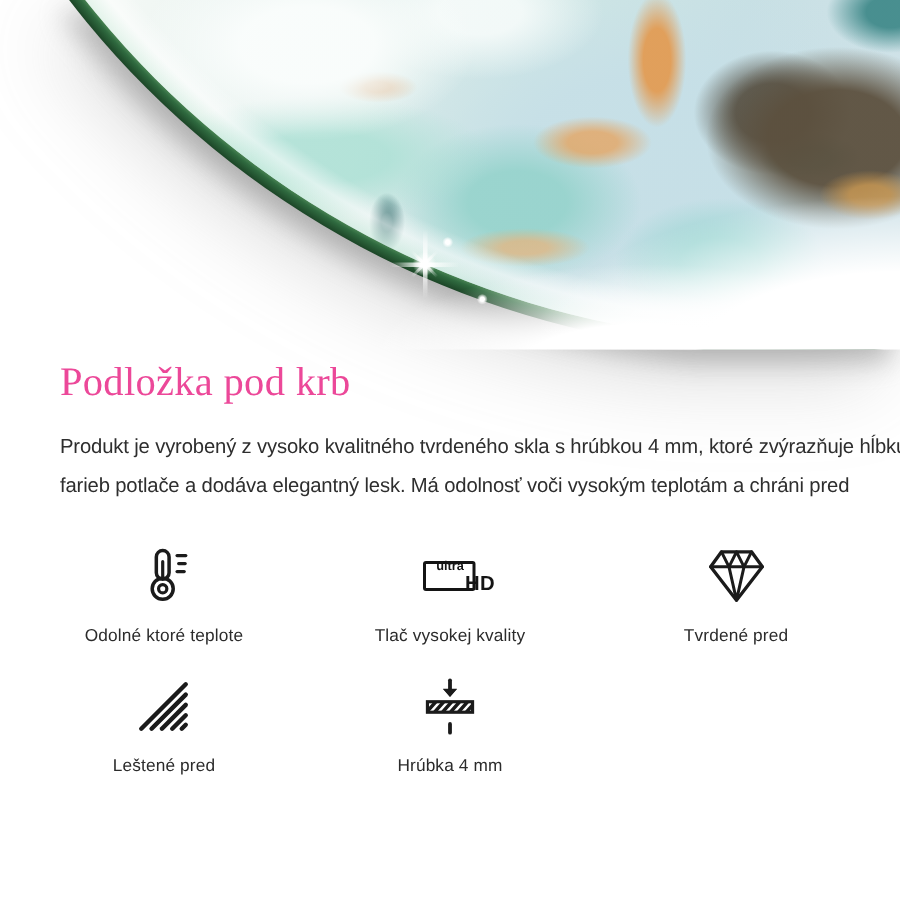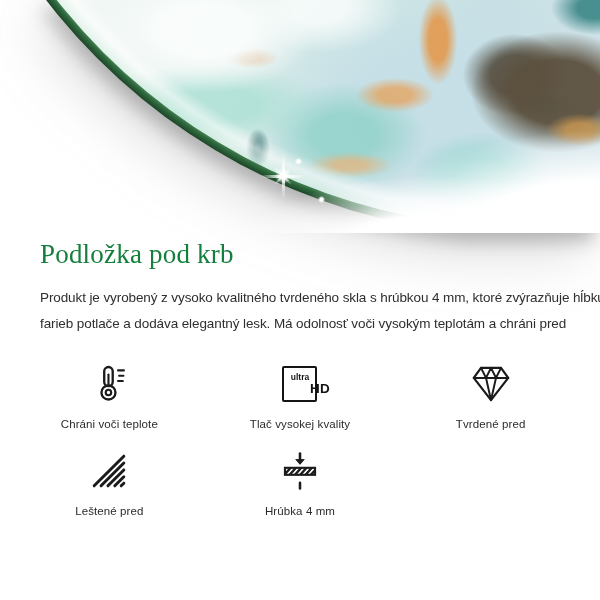--- a/index.html
+++ b/index.html
@@ -62,37 +62,37 @@
   .sparkle .core { position:absolute; left:-8px; top:-8px; width:16px; height:16px; border-radius:50%;
     background:radial-gradient(circle, rgba(255,255,255,.95) 20%, rgba(255,255,255,0) 70%); }
   .glint { position:absolute; width:7px; height:7px; border-radius:50%;
     background:radial-gradient(circle, #fff 30%, rgba(255,255,255,0) 75%); }
   .glint.g1 { left:295px; top:158px; }
   .glint.g2 { left:318px; top:196px; }
 
   
   .title {
     margin:5px 40px 0; font-family:"Liberation Serif","DejaVu Serif",serif;
-    font-weight:400; font-size:27px; line-height:33px; color:#15803d; letter-spacing:.2px;
+    font-weight:400; font-size:27px; line-height:33px; color:#ec4899; letter-spacing:.2px;
   }
   .desc {
     margin:14px 40px 0; font-size:13.5px; line-height:26px; color:#2e2e2e; letter-spacing:-.1px;
   }
   .desc div { white-space:nowrap; }
 
   
   .features {
     margin:24px 14px 0; display:grid; grid-template-columns:repeat(3,1fr); row-gap:18px;
   }
   .feature { display:flex; flex-direction:column; align-items:center; }
   .ficon { height:46px; display:flex; align-items:center; justify-content:center; }
   .flabel { margin-top:11px; font-size:11.5px; color:#2b2b2b; letter-spacing:.1px; }
   svg.fsvg { stroke:#1b1b1b; fill:none; stroke-linecap:round; stroke-linejoin:round; }
   .hd-box {
-    width:35px; height:36px; border:2.4px solid #141414; border-radius:2px;
+    width:35px; height:20px; border:2.4px solid #141414; border-radius:2px;
     display:flex; flex-direction:column; align-items:center; justify-content:center;
     color:#141414; line-height:1;
   }
   .hd-box .hd-top { font-size:8.5px; font-weight:700; }
   .hd-box .hd-bottom { font-size:13.5px; font-weight:800; margin-top:1px; letter-spacing:.2px;padding-left:40px; }
 </style>
 </head>
 <body>
 
 <div class="page">
@@ -130,21 +130,21 @@
         <svg class="fsvg" width="34" height="40" viewBox="0 0 32 36">
           <rect x="11.5" y="2" width="8" height="18" rx="4" stroke-width="2.2"></rect>
           <circle cx="15.5" cy="26" r="6.6" stroke-width="2.2"></circle>
           <circle cx="15.5" cy="26" r="2.6" stroke-width="2"></circle>
           <path d="M15.5 9 V 19.5" stroke-width="2"></path>
           <path d="M24.5 5.2 H 30" stroke-width="2"></path>
           <path d="M25.5 10.2 H 29.6" stroke-width="2"></path>
           <path d="M24.5 15.2 H 29" stroke-width="2"></path>
         </svg>
       </span>
-      <span class="flabel">Chráni voči teplote</span>
+      <span class="flabel">Odolné ktoré teplote</span>
     </div>
 
     <div class="feature">
       <span class="ficon">
         <span class="hd-box">
           <span class="hd-top">ultra</span>
           <span class="hd-bottom">HD</span>
         </span>
       </span>
       <span class="flabel">Tlač vysokej kvality</span>

